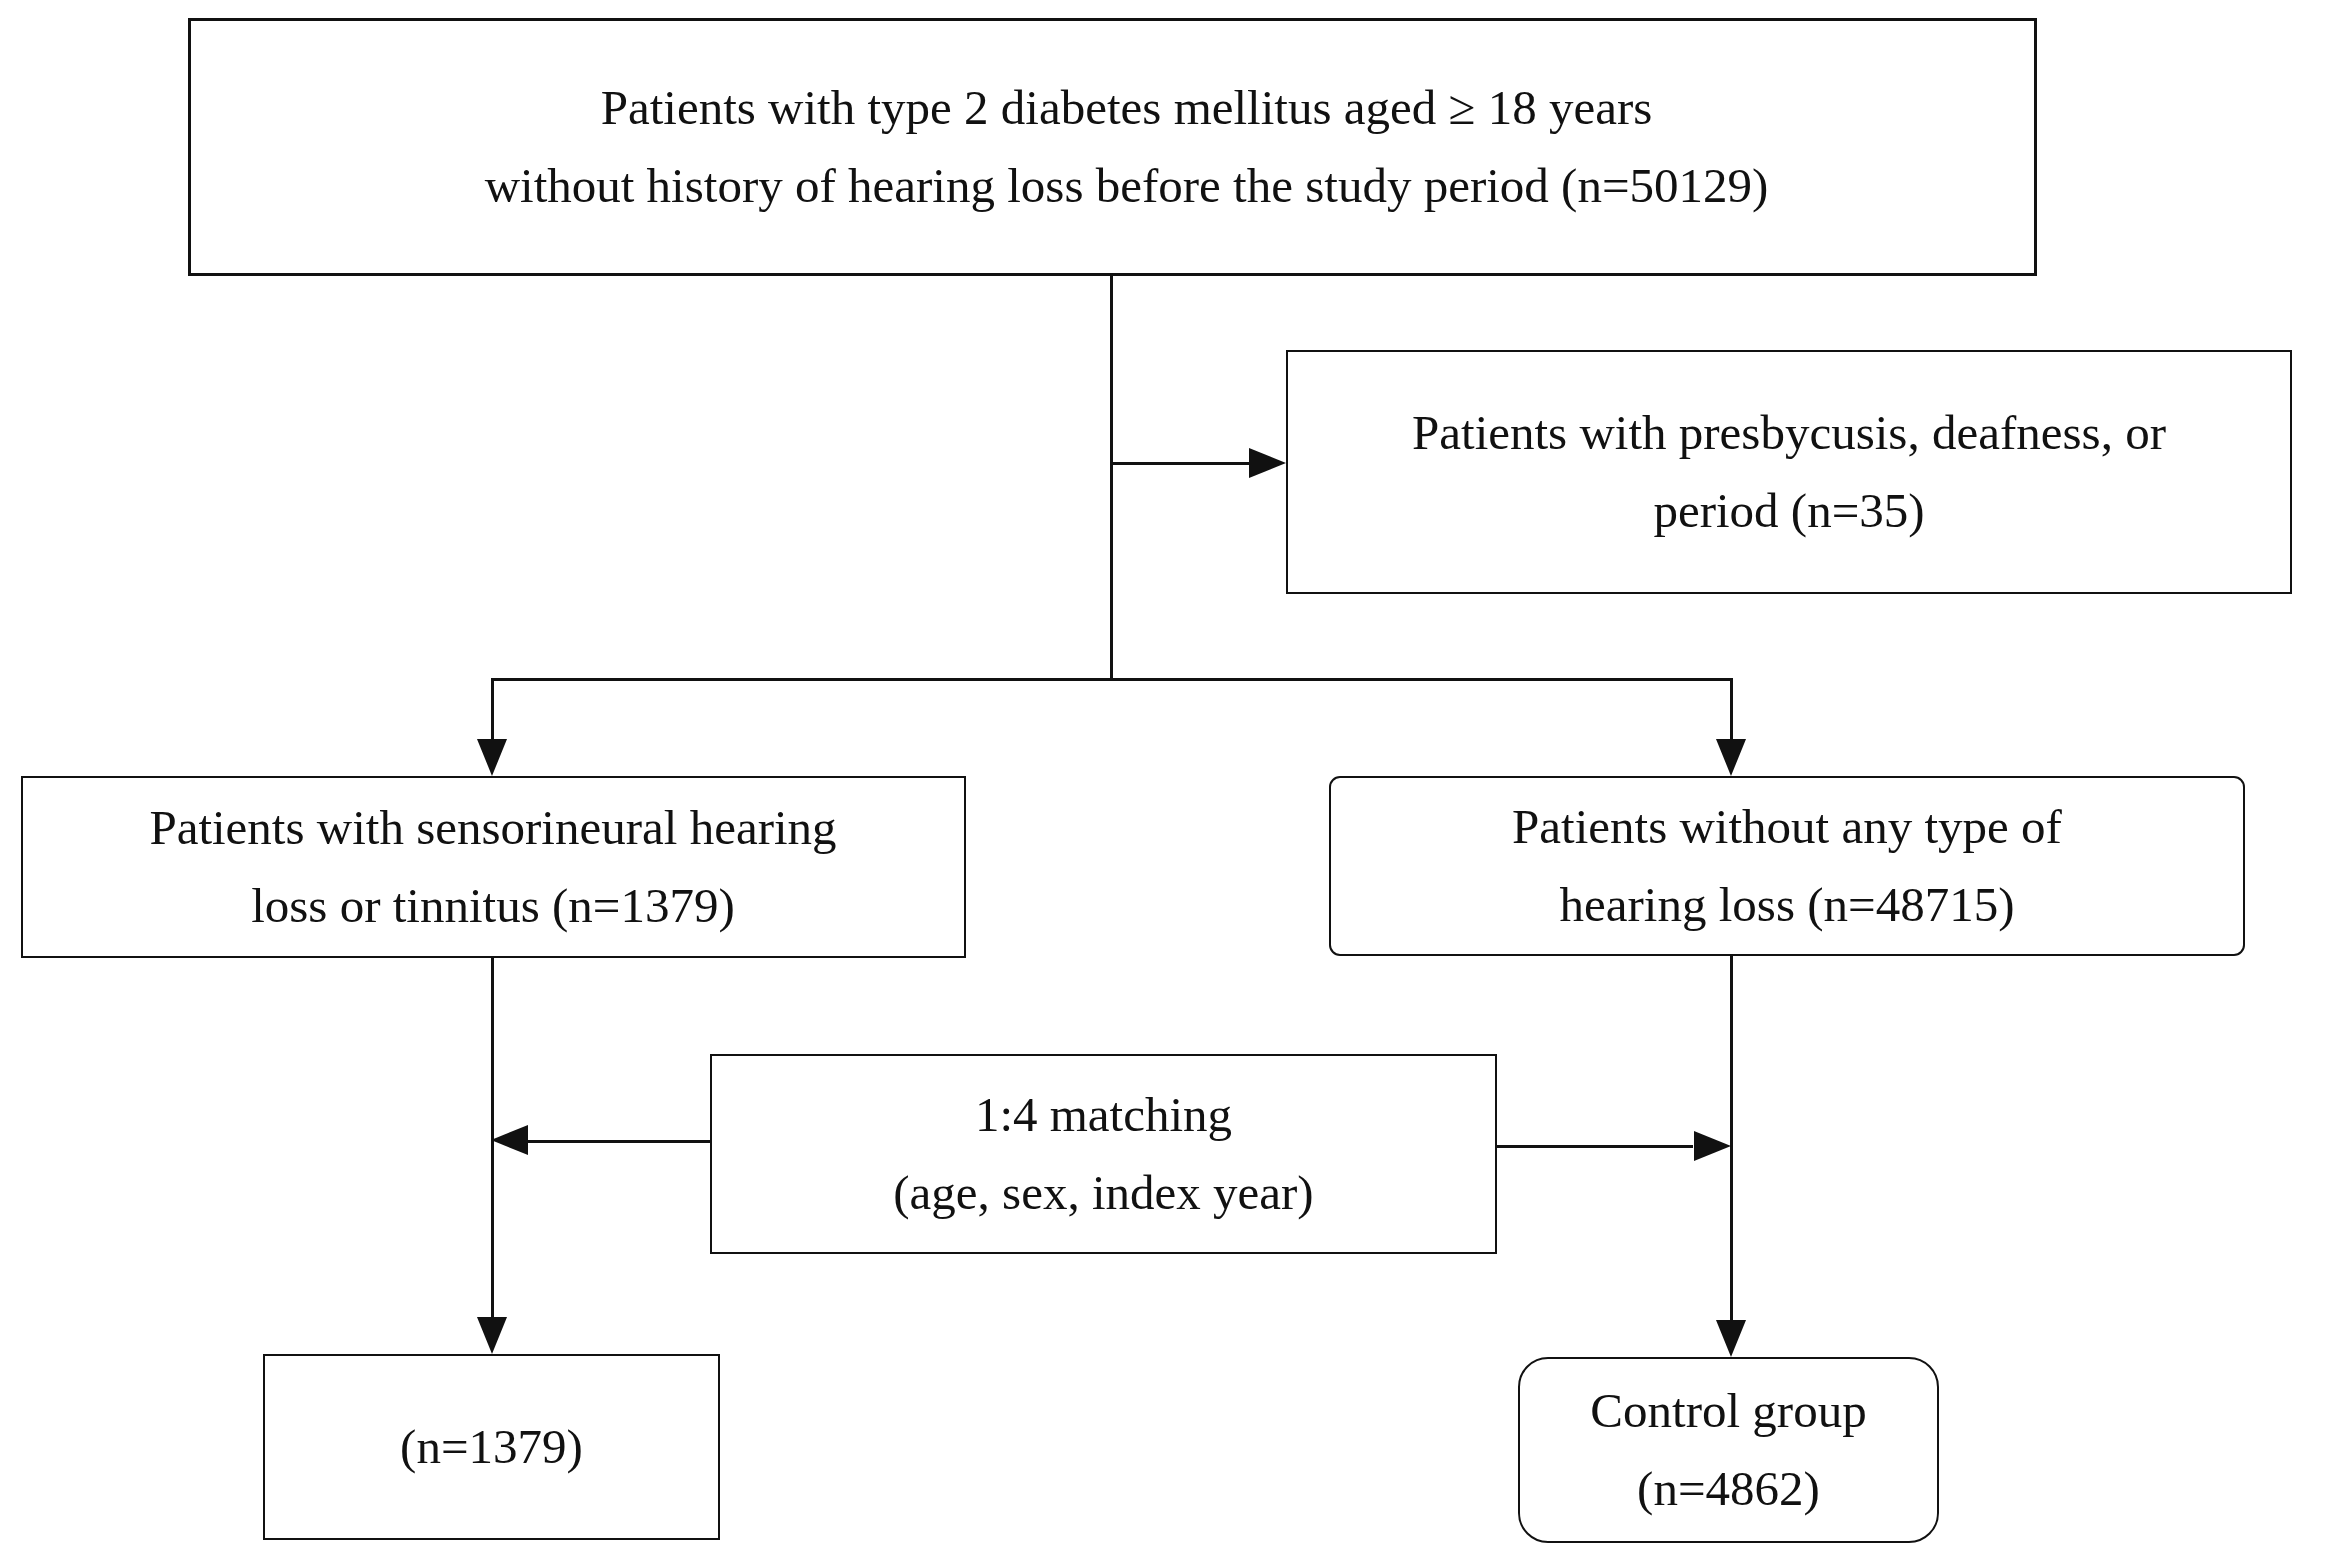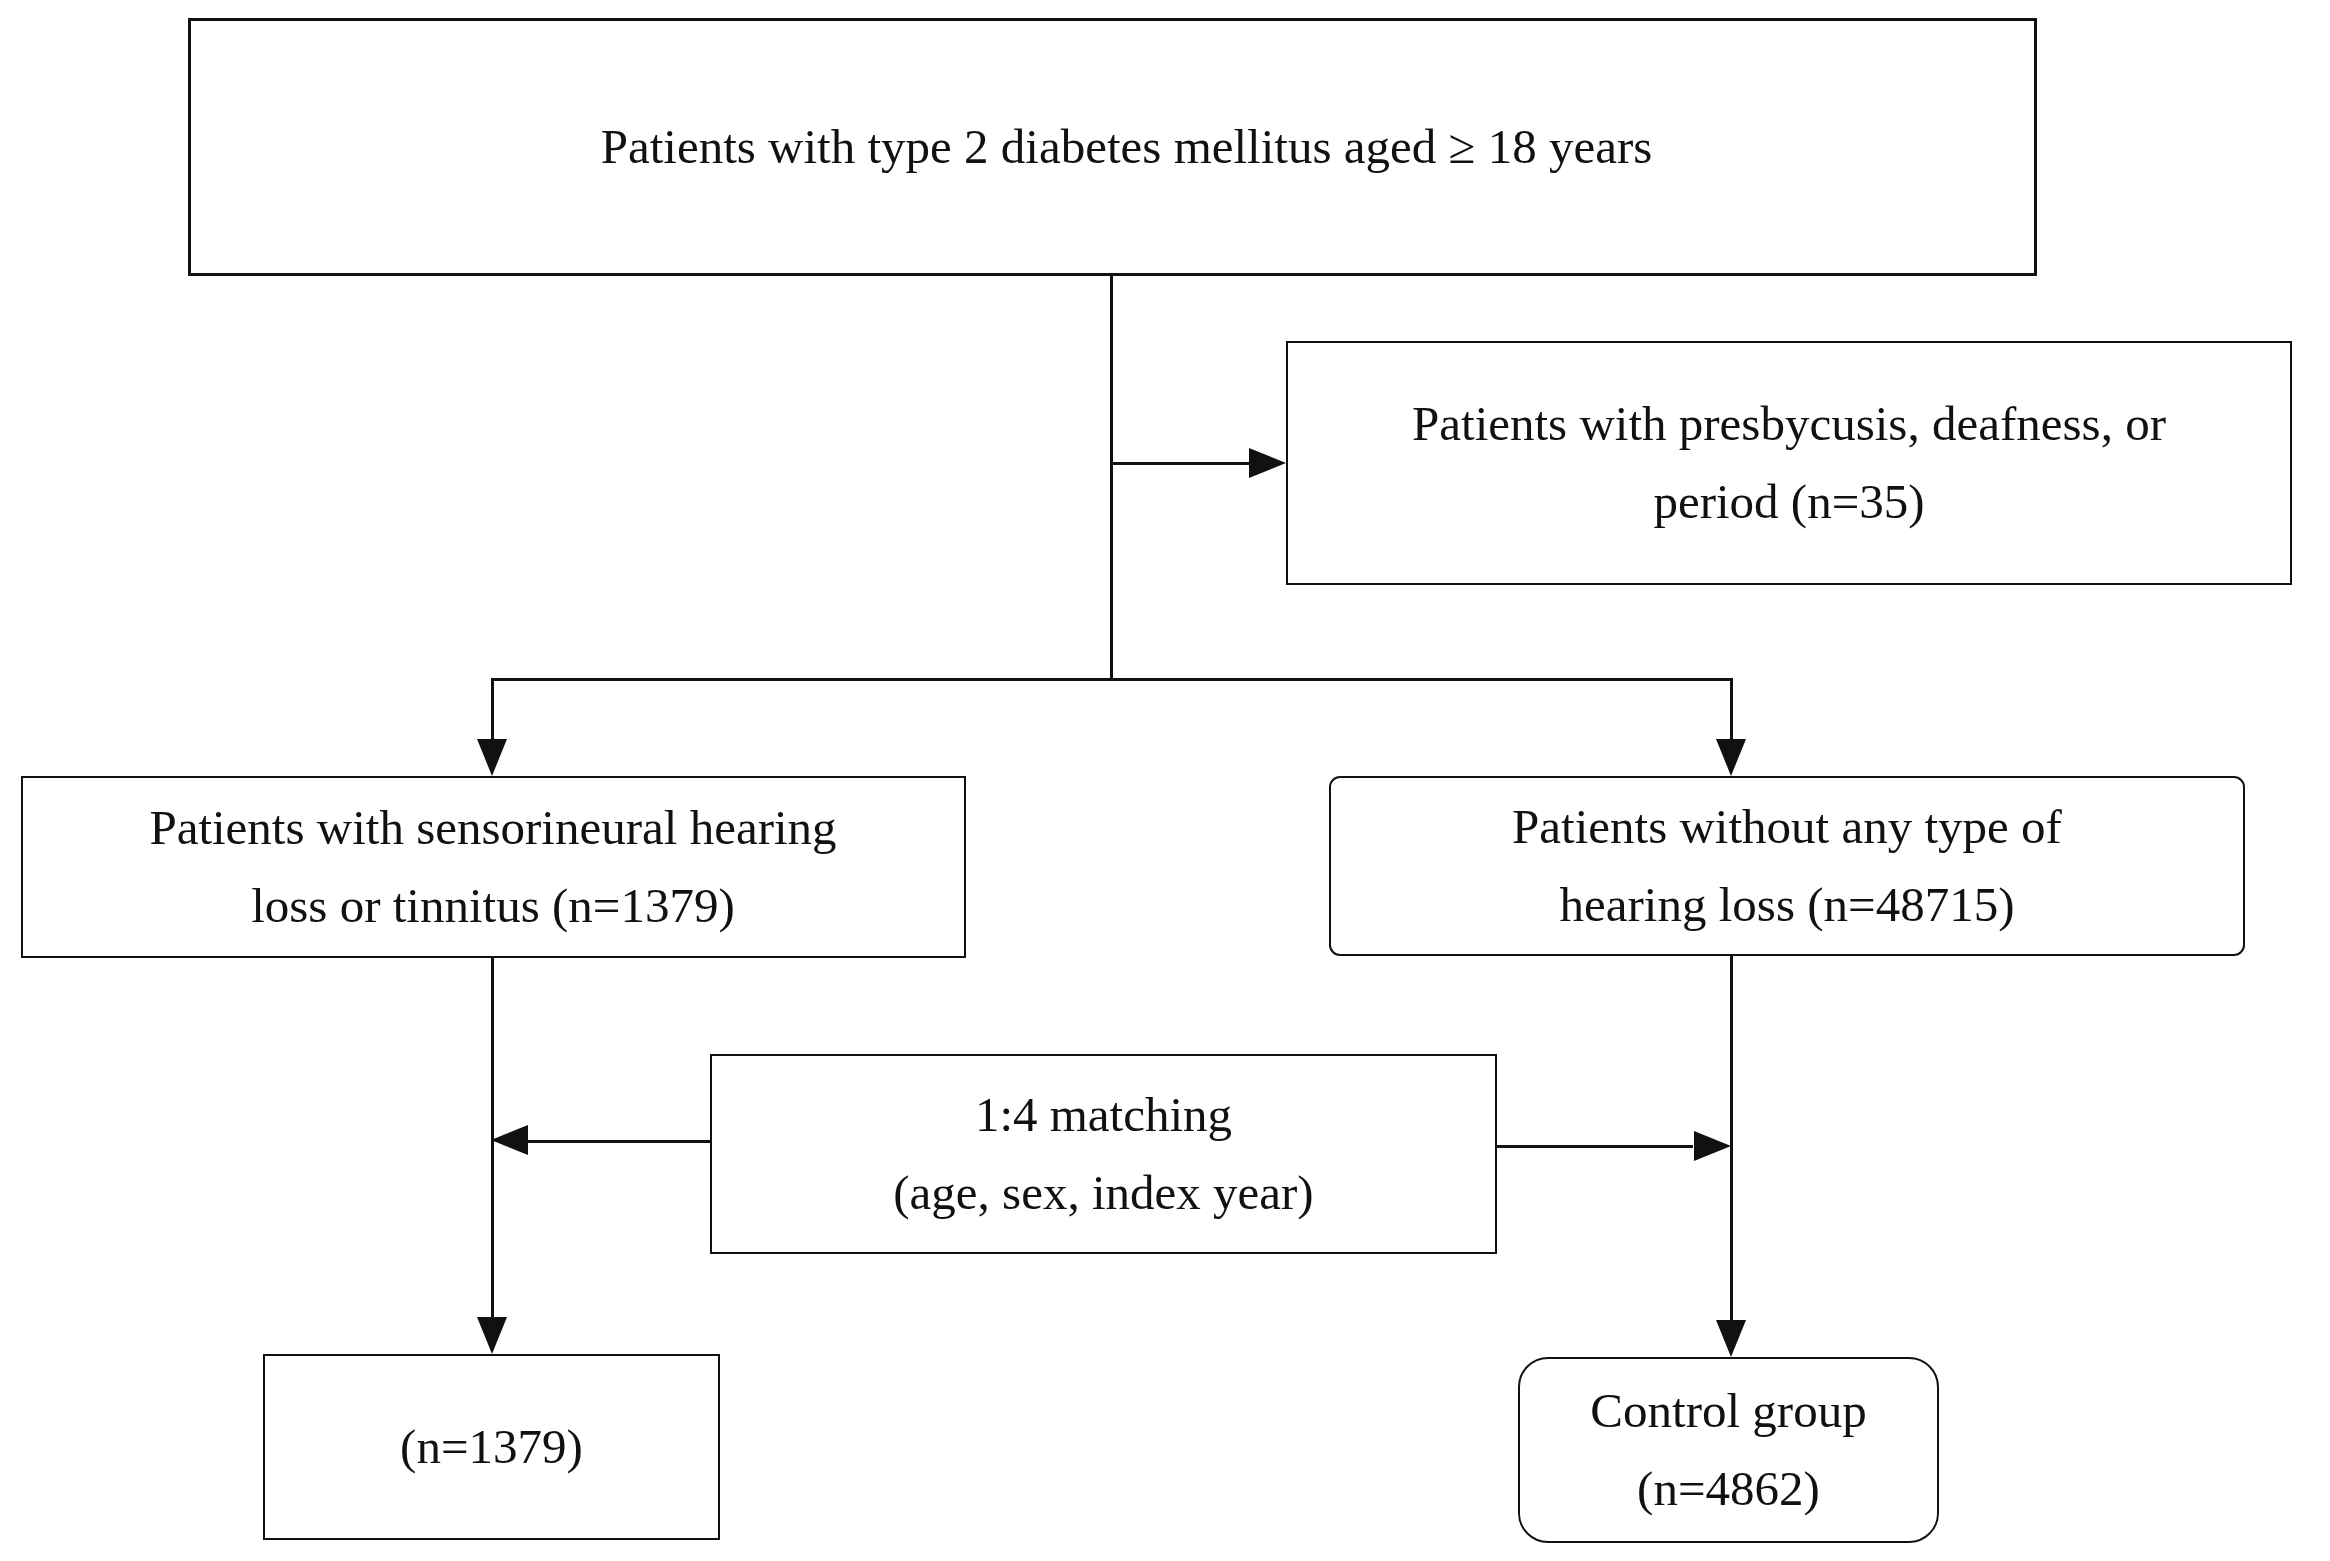--- a/index.html
+++ b/index.html
@@ -35,23 +35,24 @@
   .arr-left  { border-top: 15.5px solid transparent; border-bottom: 15.5px solid transparent; border-right: 37px solid var(--ink); }
   .ln { white-space: nowrap; }
 </style>
 </head>
 <body>
 
 <div id="canvas">
 
   <div class="box thick" style="left:188px; top:18px; width:1849px; height:258px;">
     <div class="ln">Patients with type 2 diabetes mellitus aged ≥ 18 years</div>
+    <div class="ln">without history of hearing loss before the study period (n=50129)</div>
   </div>
 
-  <div class="box" style="left:1286px; top:341px; width:1006px; height:244px;">
+  <div class="box" style="left:1286px; top:350px; width:1006px; height:244px;">
     <div class="ln">Patients with presbycusis, deafness, or</div>
     <div class="ln">period (n=35)</div>
   </div>
 
   <div class="box" style="left:20.5px; top:776px; width:945px; height:182px;">
     <div class="ln">Patients with sensorineural hearing</div>
     <div class="ln">loss or tinnitus (n=1379)</div>
   </div>
 
   <div class="box" style="left:1329px; top:776px; width:916px; height:180px;border-radius:11px;">

